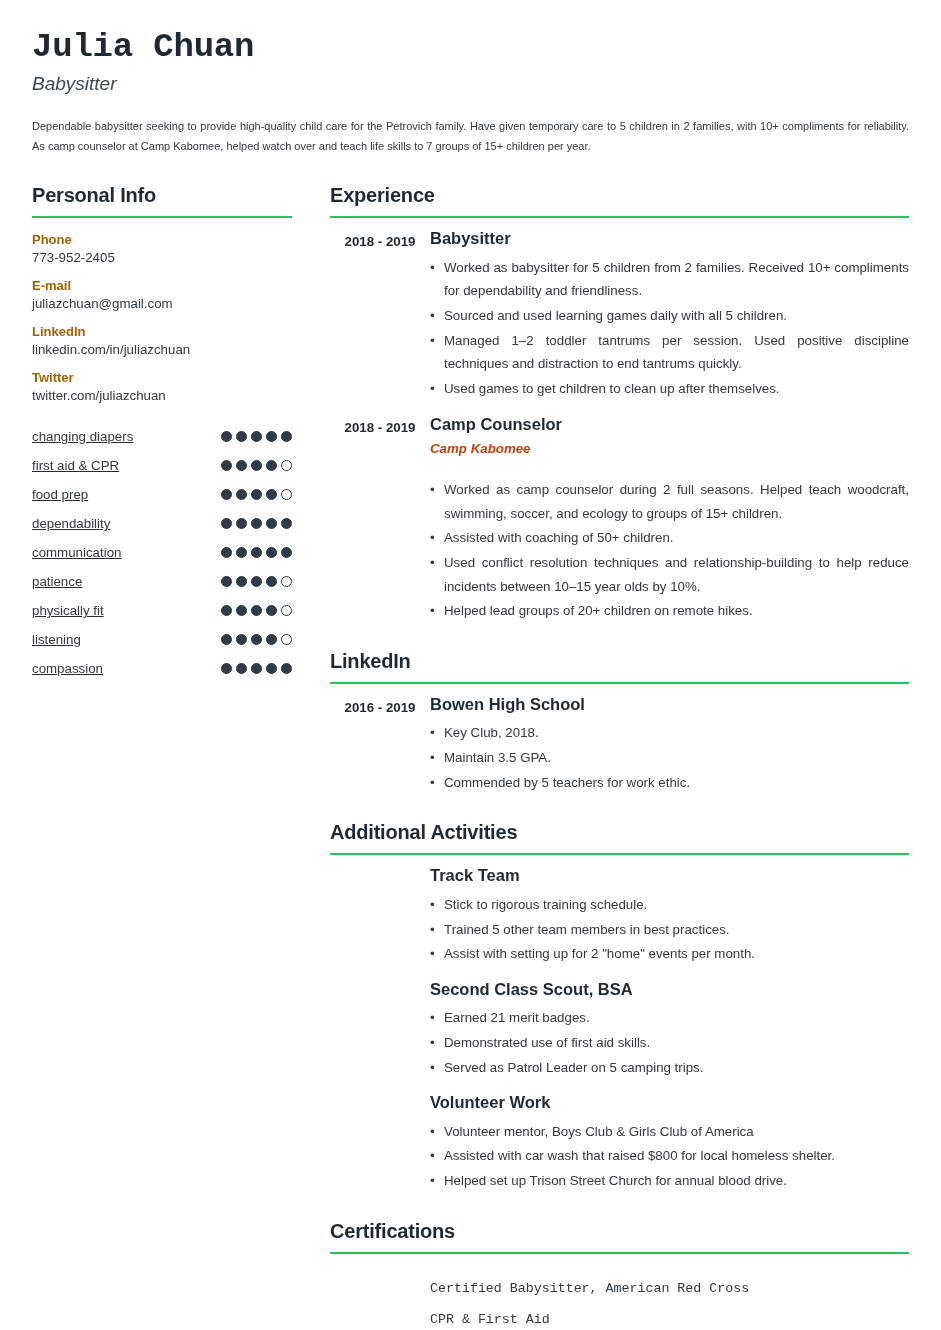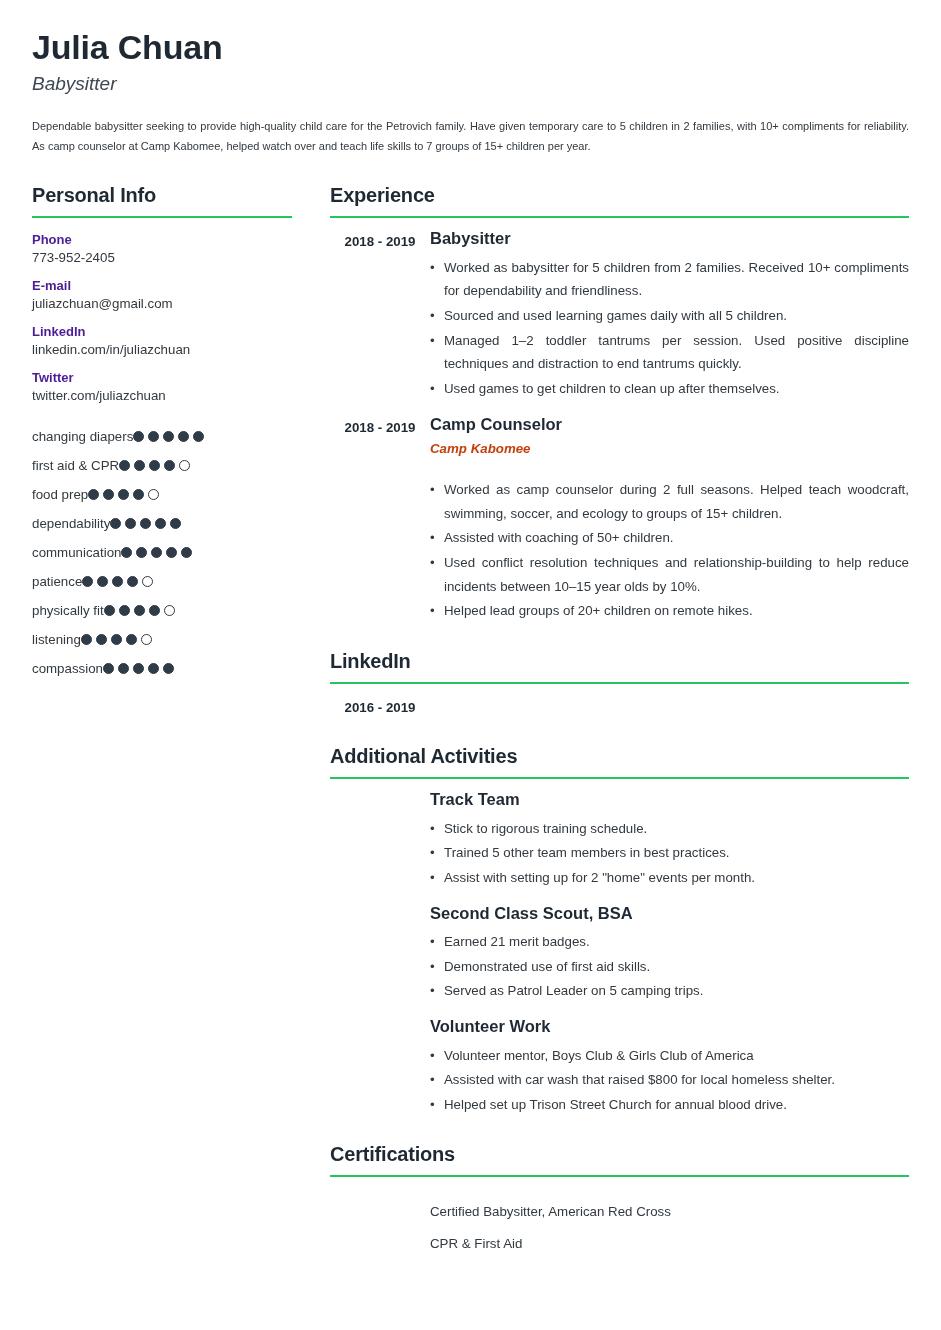--- a/index.html
+++ b/index.html
@@ -20,20 +20,21 @@
   }
 
   
   .name {
     font-size: 34px;
     font-weight: bold;
     letter-spacing: -0.2px;
     color: #1f2933;
     margin: 0 0 6px 0;
     line-height: 1.15;
+    font-family: Liberation Mono, monospace;
   }
   .job-title {
     font-size: 19px;
     font-style: italic;
     color: #3d4852;
     margin: 0 0 22px 0;
     font-weight: normal;
   }
   .summary {
     font-size: 11px;
@@ -68,33 +69,35 @@
     letter-spacing: -0.2px;
   }
   .col-left h2.section-title { margin-bottom: 14px; }
   .section + .section { margin-top: 26px; }
 
   
   .info-item { margin-bottom: 13px; }
   .info-label {
     font-size: 13px;
     font-weight: bold;
-    color: #4c1d95;
+    color: #a16207;
     margin-bottom: 3px;
   }
   .info-value {
     font-size: 13.3px;
     color: #32393f;
   }
 
   
   .skill-row {
     display: flex;
     align-items: center;
+    justify-content: space-between;
     margin-bottom: 14px;
+    text-decoration: underline;
   }
   .skill-name {
     font-size: 13.3px;
     color: #32393f;
   }
   .dots { display: flex; gap: 4px; }
   .dot {
     width: 11px; height: 11px;
     border-radius: 50%;
     border: 1.5px solid #2f3b47;
@@ -151,20 +154,21 @@
     content: "•";
     position: absolute;
     left: 0;
     top: 0;
     color: #32393f;
   }
   .cert-row {
     display: flex;
     align-items: center;
     margin-bottom: 10px;
+    font-family: Liberation Mono, monospace;
   }
   .cert-spacer { width: 100px; flex: 0 0 100px; }
   .cert-text {
     font-size: 13.3px;
     color: #32393f;
     line-height: 1.6;
   }
   .section-spacer { height: 14px; }
 </style>
 </head>
@@ -332,20 +336,28 @@
               </div>
             </div>
           </div>
       </div>
 
       <div class="section">
         <h2 class="section-title">LinkedIn</h2>
         <div id="education-list">
             <div class="entry">
               <div class="entry-dates">2016 - 2019</div>
+              <div class="entry-body">
+                <div class="entry-title">Bowen High School</div>
+                <ul class="bullets">
+                  <li>Key Club, 2018.</li>
+                  <li>Maintain 3.5 GPA.</li>
+                  <li>Commended by 5 teachers for work ethic.</li>
+                </ul>
+              </div>
             </div>
           </div>
       </div>
 
       <div class="section">
         <h2 class="section-title">Additional Activities</h2>
         <div id="activities-list">
             <div class="entry">
               <div class="entry-dates"></div>
               <div class="entry-body">

